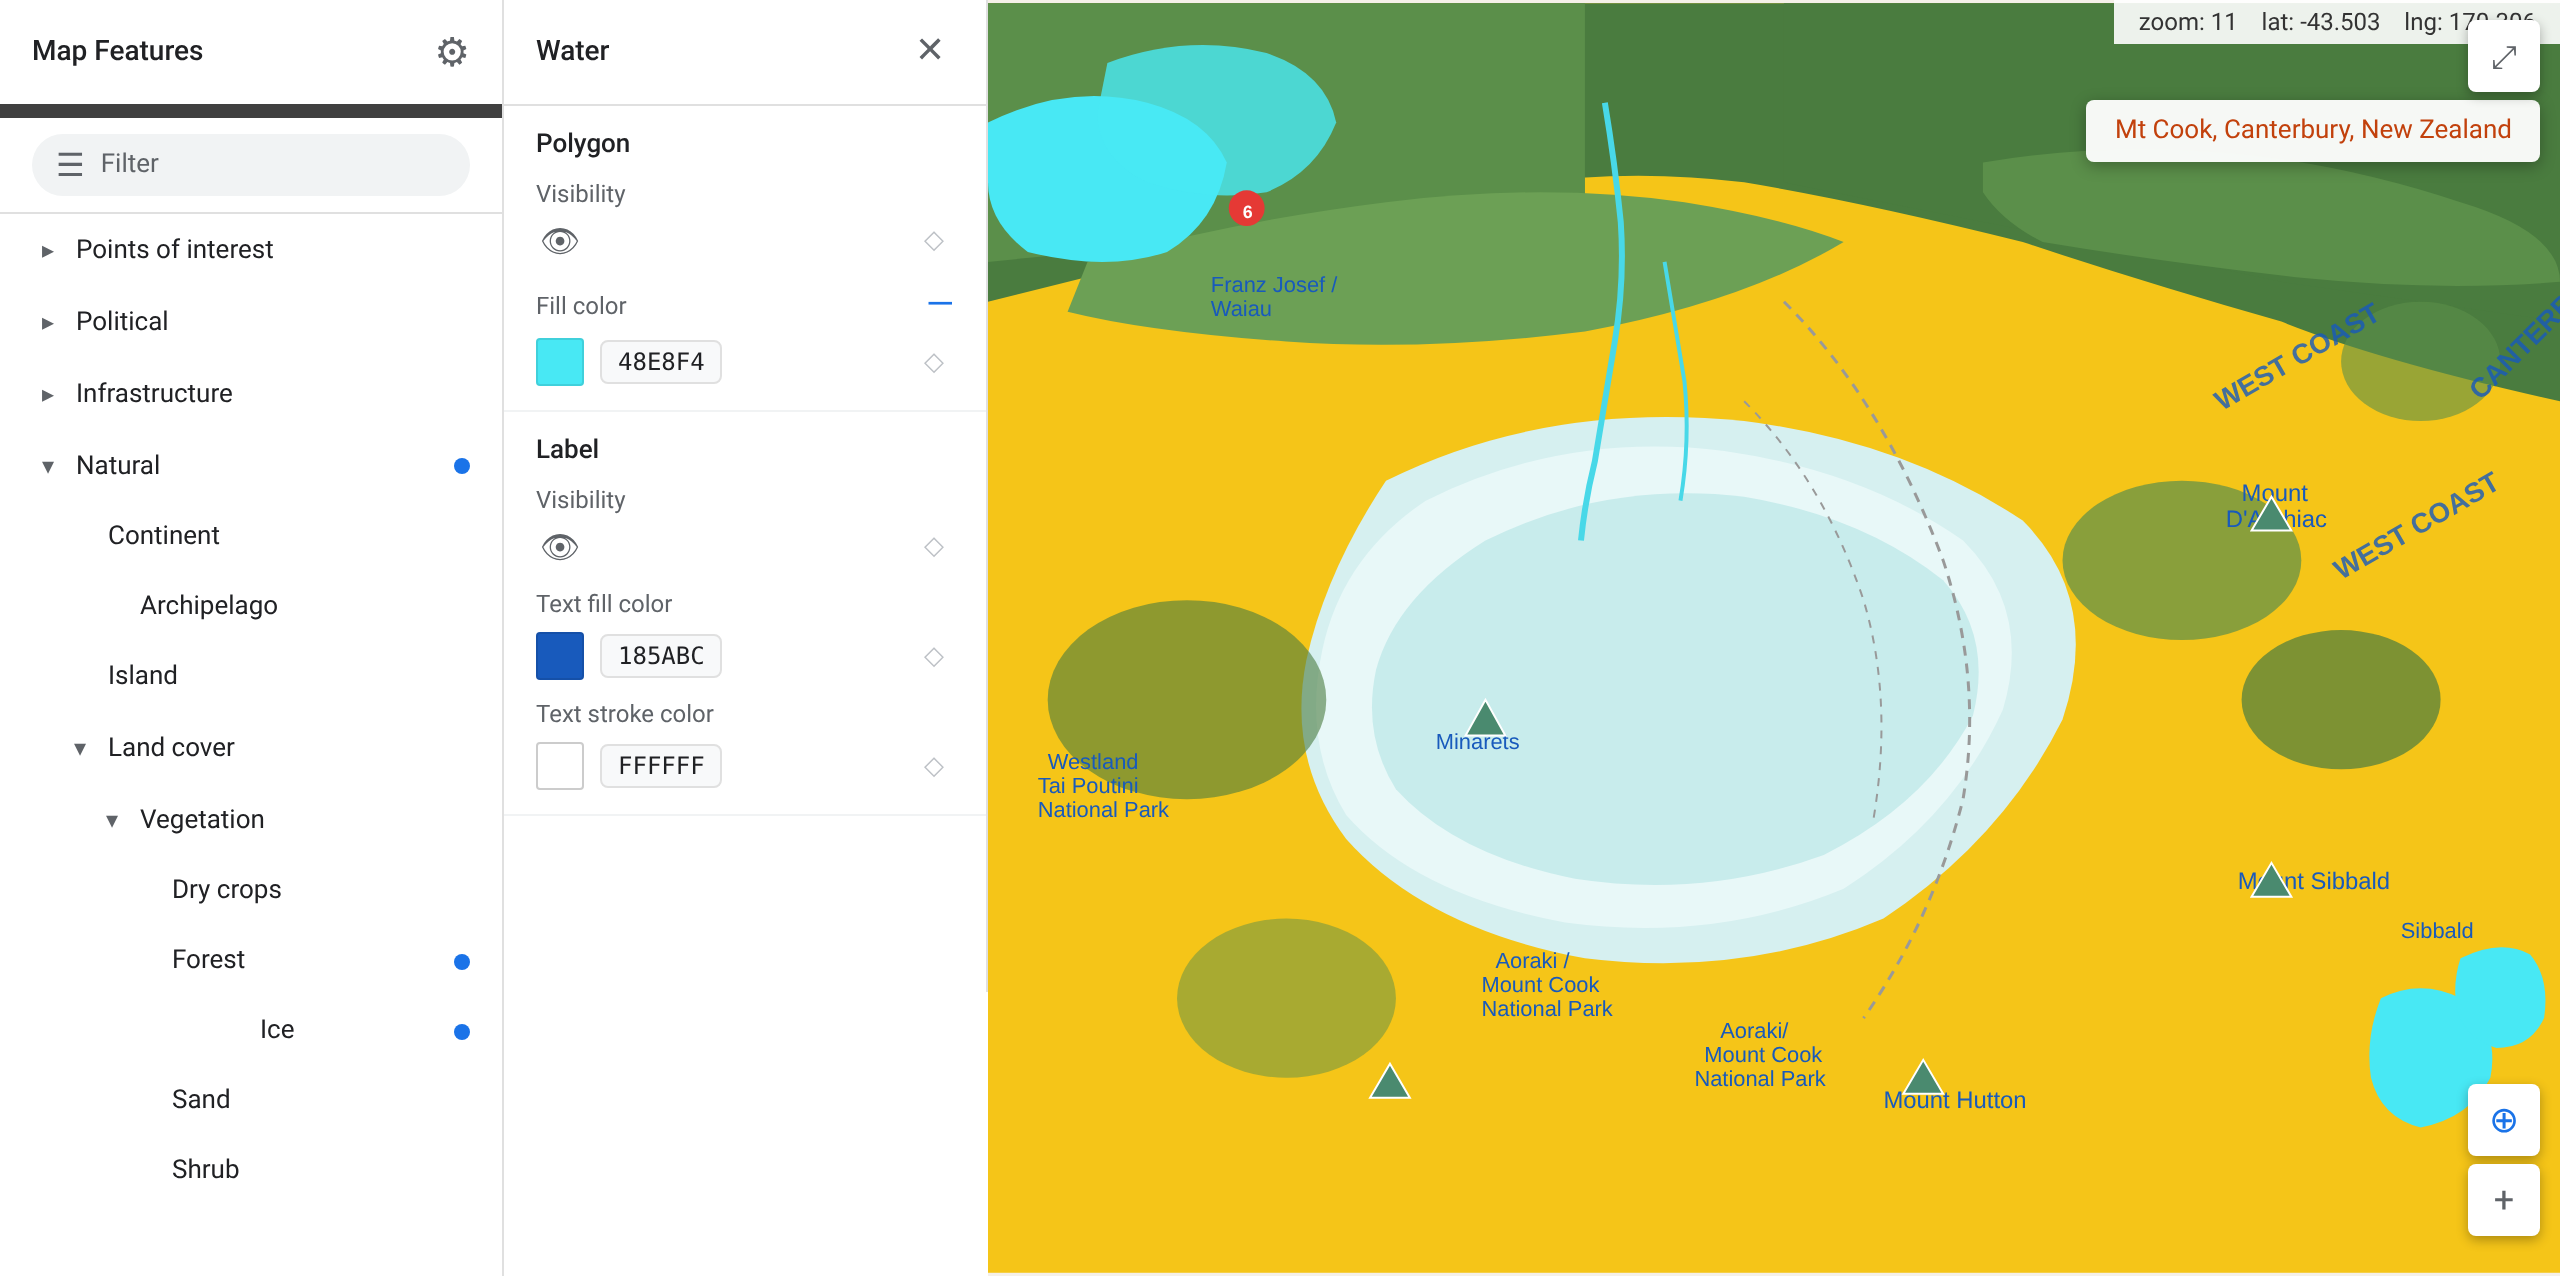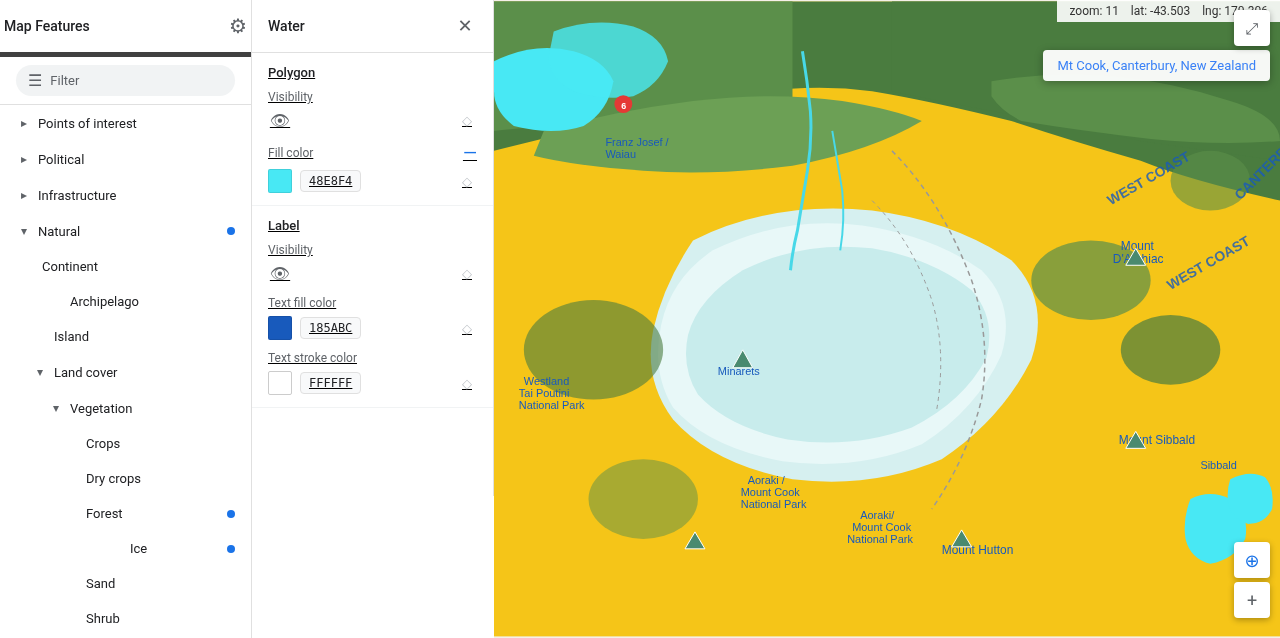--- a/index.html
+++ b/index.html
@@ -13,22 +13,22 @@
       background: #fff;
       border-right: 1px solid #e0e0e0;
       display: flex;
       flex-direction: column;
       overflow: hidden;
     }
     .sidebar-header {
       display: flex;
       align-items: center;
       justify-content: space-between;
-      padding: 14px 4px;
-      border-bottom: 5px solid #404040;
+      padding: 14px 16px;
+      border-bottom: 7px solid #404040;
     }
     .sidebar-header-title {
       font-size: 14px;
       font-weight: 500;
       color: #202124;
     }
     .sidebar-filter {
       display: flex;
       align-items: center;
       padding: 8px 16px;
@@ -107,21 +107,20 @@
       display: flex;
       align-items: center;
       justify-content: center;
       width: 24px;
       height: 24px;
       border-radius: 50%;
     }
     .detail-section {
       padding: 12px 16px;
       border-bottom: 1px solid #f1f3f4;
-      text-decoration: underline;
     }
     .section-title {
       font-size: 13px;
       font-weight: 500;
       color: #202124;
       margin-bottom: 10px;
     }
     .property-label {
       font-size: 12px;
       color: #5f6368;
@@ -198,21 +197,21 @@
       z-index: 10;
     }
     .map-tooltip {
       position: absolute;
       top: 50px;
       right: 10px;
       background: rgba(255,255,255,0.95);
       border-radius: 4px;
       padding: 8px 14px;
       font-size: 13px;
-      color: #3b82f6;
+      color: #c2410c;
       box-shadow: 0 2px 8px rgba(0,0,0,0.3);
       z-index: 10;
     }
     .map-expand-btn {
       position: absolute;
       top: 10px;
       right: 50px;
       background: white;
       border-radius: 4px;
       width: 36px;
@@ -278,43 +277,39 @@
       </div>
       <div class="nav-item" style="padding-left: 16px;">
         <span class="chevron">▸</span>
         <span class="label">Infrastructure</span>
       </div>
       <div class="nav-item" style="padding-left: 16px;">
         <span class="chevron">▾</span>
         <span class="label">Natural</span>
         <span class="dot"></span>
       </div>
-      <div class="nav-item" style="padding-left: 20px;">
+      <div class="nav-item" style="padding-left: 32px;">
         <span style="width:16px;display:inline-block;flex-shrink:0;margin-right:6px;"></span>
         <span class="label">Continent</span>
       </div>
       <div class="nav-item" style="padding-left: 32px; margin-left: 16px;">
         <span style="width:16px;display:inline-block;flex-shrink:0;margin-right:6px;"></span>
         <span class="label">Archipelago</span>
       </div>
       <div class="nav-item" style="padding-left: 32px;">
         <span style="width:16px;display:inline-block;flex-shrink:0;margin-right:6px;"></span>
         <span class="label">Island</span>
       </div>
       <div class="nav-item" style="padding-left: 32px;">
         <span class="chevron">▾</span>
         <span class="label">Land cover</span>
       </div>
       <div class="nav-item" style="padding-left: 48px;">
         <span class="chevron">▾</span>
         <span class="label">Vegetation</span>
-      </div>
-      <div class="nav-item" style="padding-left: 64px;">
-        <span style="width:16px;display:inline-block;flex-shrink:0;margin-right:6px;"></span>
-        <span class="label">Crops</span>
       </div>
       <div class="nav-item" style="padding-left: 64px;">
         <span style="width:16px;display:inline-block;flex-shrink:0;margin-right:6px;"></span>
         <span class="label">Dry crops</span>
       </div>
       <div class="nav-item" style="padding-left: 64px;">
         <span style="width:16px;display:inline-block;flex-shrink:0;margin-right:6px;"></span>
         <span class="label">Forest</span>
         <span class="dot"></span>
       </div>

